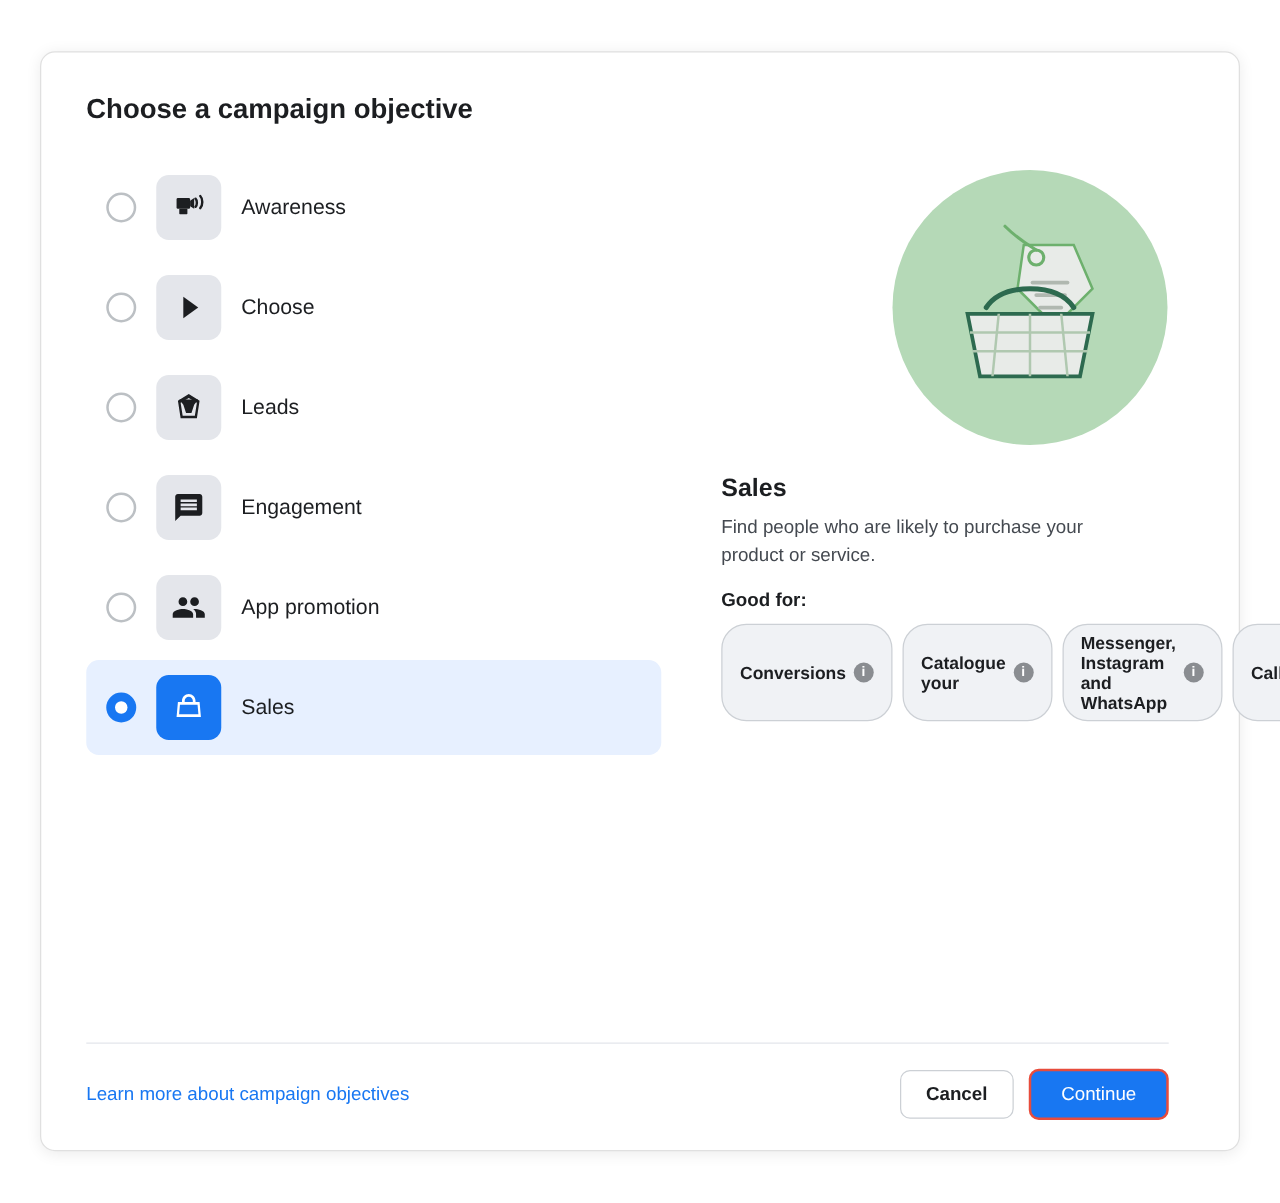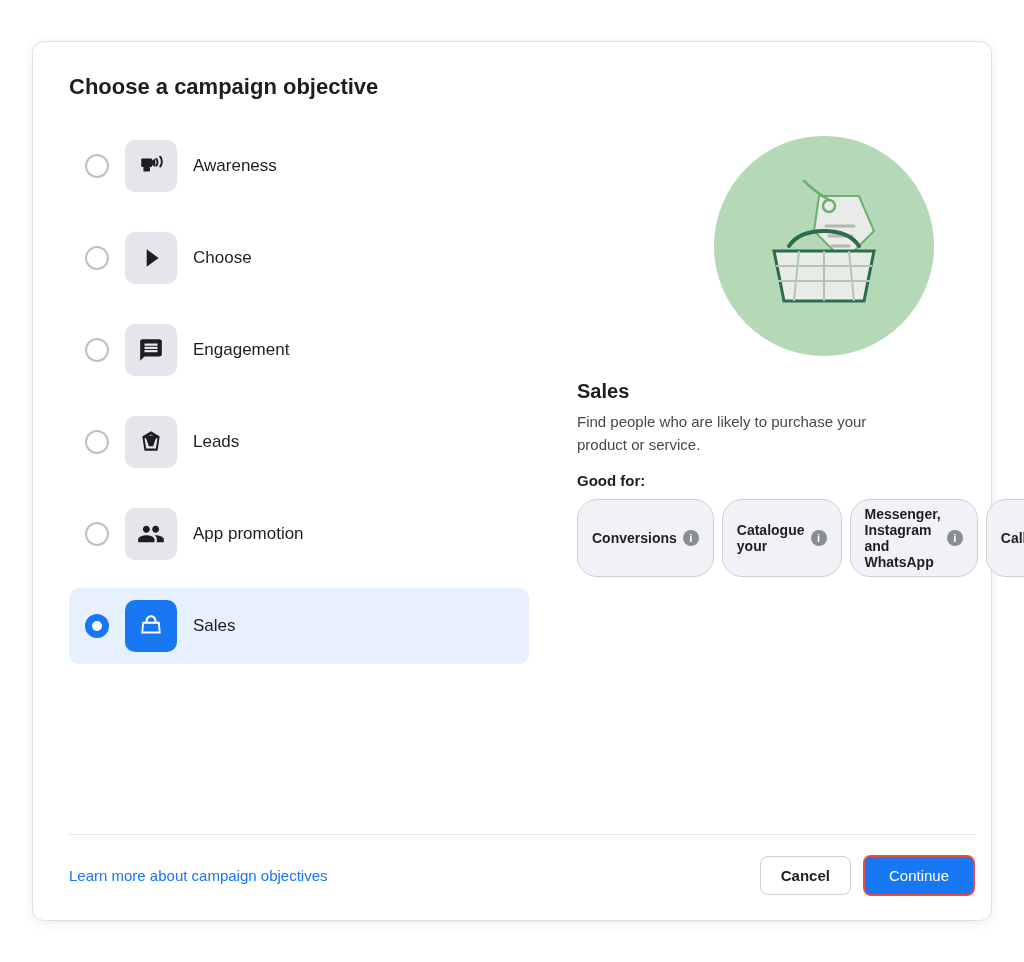--- a/index.html
+++ b/index.html
@@ -9,42 +9,42 @@
       display: flex;
       justify-content: center;
       align-items: center;
       min-height: 100vh;
     }
     .dialog {
       background: #fff;
       border-radius: 12px;
       width: 960px;
       min-height: 880px;
-      padding: 32px 16px 24px 36px;
+      padding: 32px 56px 24px 36px;
       display: flex;
       flex-direction: column;
       border: 1px solid #e0e0e0;
       box-shadow: 0 2px 12px rgba(0,0,0,0.08);
       position: relative;
     }
     .dialog-title {
       font-size: 22px;
       font-weight: 700;
       color: #1c1e21;
       margin-bottom: 28px;
     }
     .content-area {
       display: flex;
       flex: 1;
       gap: 48px;
     }
     .left-panel {
       display: flex;
       flex-direction: column;
-      gap: 16px;
+      gap: 4px;
       width: 460px;
       flex-shrink: 0;
     }
     .objective-item {
       display: flex;
       align-items: center;
       gap: 16px;
       padding: 12px 16px;
       border-radius: 10px;
       cursor: pointer;
@@ -241,37 +241,37 @@
             <polygon points="8,4 19,12 8,20"></polygon>
           </svg>
         </div>
         <span class="objective-label">Choose</span>
       </div>
 
       <div class="objective-item">
         <div class="radio-circle"></div>
         <div class="icon-box">
           <svg width="26" height="26" viewBox="0 0 24 24" fill="#1c1e21">
-            <path d="M20 2H4c-1.1 0-2 .9-2 2v18l4-4h14c1.1 0 2-.9 2-2V4c0-1.1-.9-2-2-2zm-2 12H6v-2h12v2zm0-3H6V9h12v2zm0-3H6V6h12v2z"></path>
-          </svg>
-        </div>
-        <span class="objective-label">Engagement</span>
-      </div>
-
-      <div class="objective-item">
-        <div class="radio-circle"></div>
-        <div class="icon-box">
-          <svg width="26" height="26" viewBox="0 0 24 24" fill="#1c1e21">
             <path d="M12 2L4 7l2 13h12l2-13L12 2zm0 3l6 3.5L16.5 18h-9L6 8.5 12 5zm0 4a1 1 0 1 0 0 2 1 1 0 0 0 0-2z"></path>
             <path d="M8 7h8v2H8zm2 4h4v2h-4z" fill="#1c1e21"></path>
 
             <path d="M5 6l3 4h8l3-4H5zm3 4l2 6h4l2-6H8z"></path>
           </svg>
         </div>
         <span class="objective-label">Leads</span>
+      </div>
+
+      <div class="objective-item">
+        <div class="radio-circle"></div>
+        <div class="icon-box">
+          <svg width="26" height="26" viewBox="0 0 24 24" fill="#1c1e21">
+            <path d="M20 2H4c-1.1 0-2 .9-2 2v18l4-4h14c1.1 0 2-.9 2-2V4c0-1.1-.9-2-2-2zm-2 12H6v-2h12v2zm0-3H6V9h12v2zm0-3H6V6h12v2z"></path>
+          </svg>
+        </div>
+        <span class="objective-label">Engagement</span>
       </div>
 
       <div class="objective-item">
         <div class="radio-circle"></div>
         <div class="icon-box">
           <svg width="28" height="28" viewBox="0 0 24 24" fill="#1c1e21">
             <path d="M16 11c1.66 0 2.99-1.34 2.99-3S17.66 5 16 5c-1.66 0-3 1.34-3 3s1.34 3 3 3zm-8 0c1.66 0 2.99-1.34 2.99-3S9.66 5 8 5C6.34 5 5 6.34 5 8s1.34 3 3 3zm0 2c-2.33 0-7 1.17-7 3.5V19h14v-2.5c0-2.33-4.67-3.5-7-3.5zm8 0c-.29 0-.62.02-.97.05 1.16.84 1.97 1.97 1.97 3.45V19h6v-2.5c0-2.33-4.67-3.5-7-3.5z"></path>
           </svg>
         </div>
         <span class="objective-label">App promotion</span>

